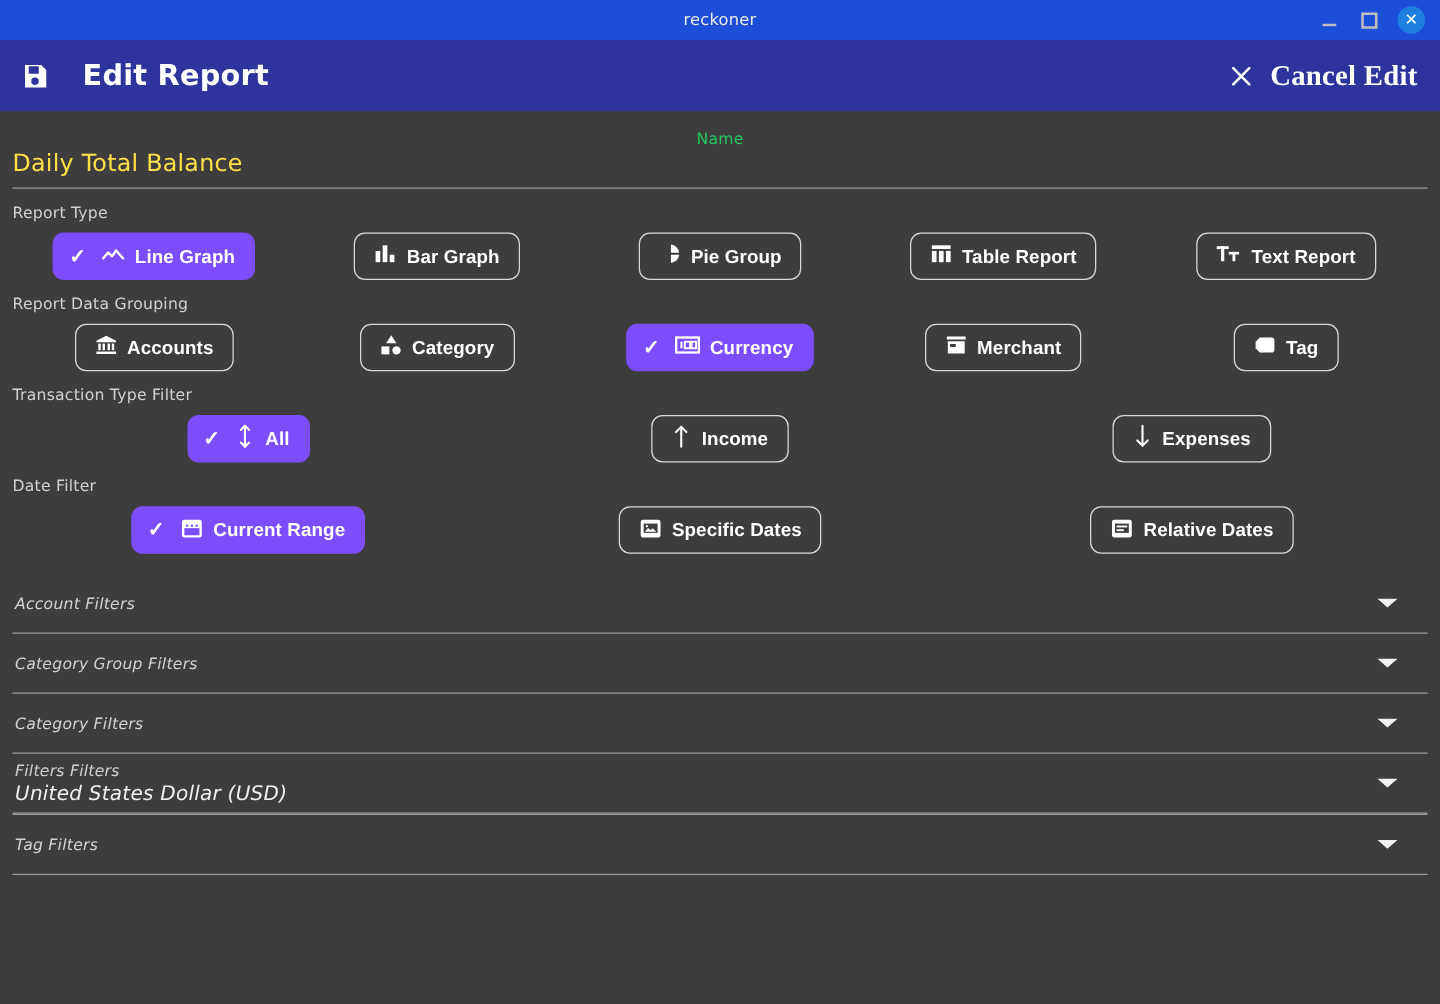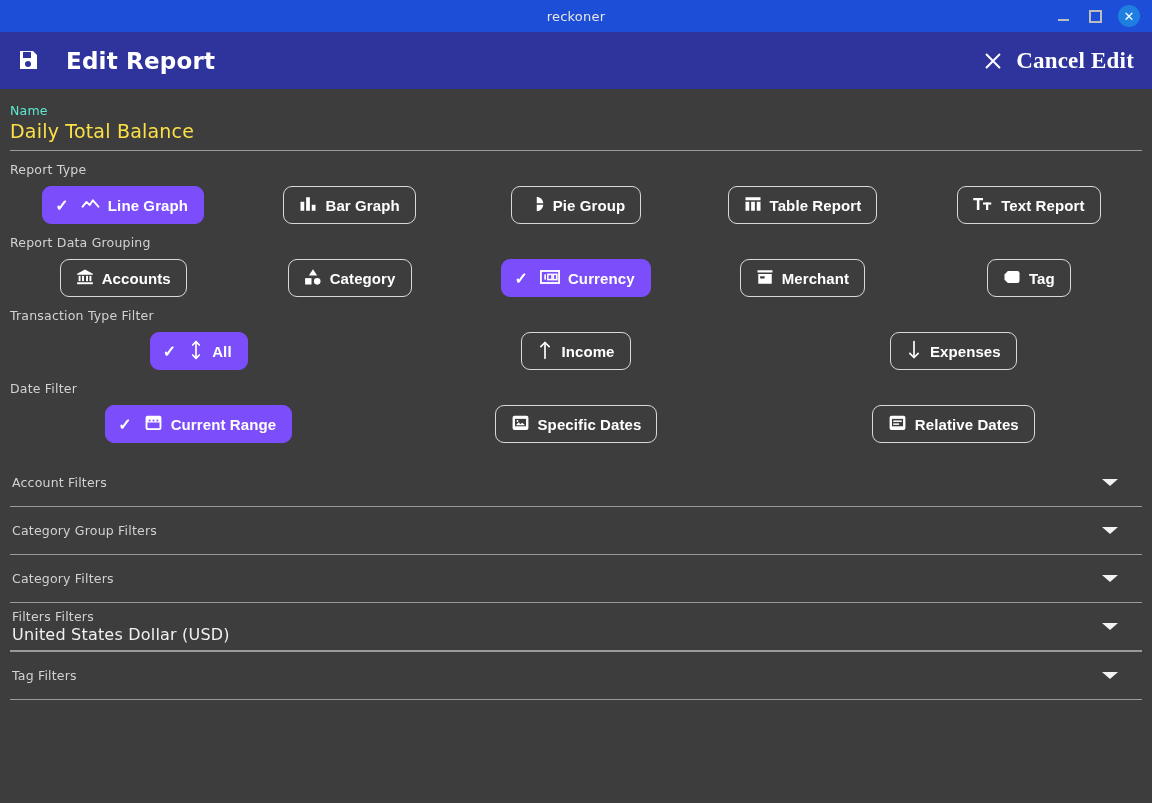--- a/index.html
+++ b/index.html
@@ -46,38 +46,38 @@
     line-height: 1;
   }
 
   
   .appbar {
     height: 57px; width: 100%;
     background: #2f349c;
     display: flex; align-items: center;
     padding: 0 18px 0 16px;
   }
-  .appbar-left { display: flex; align-items: flex-start; gap: 26px; }
+  .appbar-left { display: flex; align-items: center; gap: 26px; }
   .appbar-title {
     color: #ffffff; font-size: 23px; font-weight: bold; letter-spacing: .2px;
   }
   .appbar-right {
     margin-left: auto; display: flex; align-items: center; gap: 12px; font-family: Liberation Serif, serif;
   }
   .cancel-label {
     color: #ffffff; font-size: 23px; font-weight: bold; letter-spacing: .2px;
   }
   .icon { display: inline-flex; align-items: center; justify-content: center; }
 
   
   .content { padding: 0 10px; }
 
   .field-block { padding: 14px 0 8px 0; }
   .field-label {
-    color: #5eead4; font-size: 12.5px; letter-spacing: .2px;
+    color: #22c55e; font-size: 12.5px; letter-spacing: .2px; text-align: center;
   }
   .field-value {
     color: #fde047; font-size: 19px; margin-top: 2px; letter-spacing: .2px;
   }
   .hr { height: 1px; background: #9a9a9a; width: 100%; }
 
   .group { padding-top: 11px; }
   .group-label {
     color: #d2d2d2; font-size: 12.5px; margin-bottom: 9px; letter-spacing: .2px;
   }
@@ -105,21 +105,21 @@
   }
   .chip .ic { flex: 0 0 auto; }
   .chip .lbl { line-height: 1; }
 
   
   .acc-wrap { margin-top: 16px; }
   .acc {
     display: flex; align-items: center;
     min-height: 47px; padding: 5px 2px;
   }
-  .acc-text { flex: 1 1 auto; }
+  .acc-text { flex: 1 1 auto; font-style: italic; }
   .acc-title { color: #d2d2d2; font-size: 12.5px; letter-spacing: .2px; }
   .acc-sub { color: #f0f0f0; font-size: 16px; margin-top: 1px; letter-spacing: .2px; }
   .caret {
     width: 0; height: 0;
     border-left: 8px solid transparent;
     border-right: 8px solid transparent;
     border-top: 7px solid #f2f2f2;
     margin-right: 22px;
   }
 </style>

